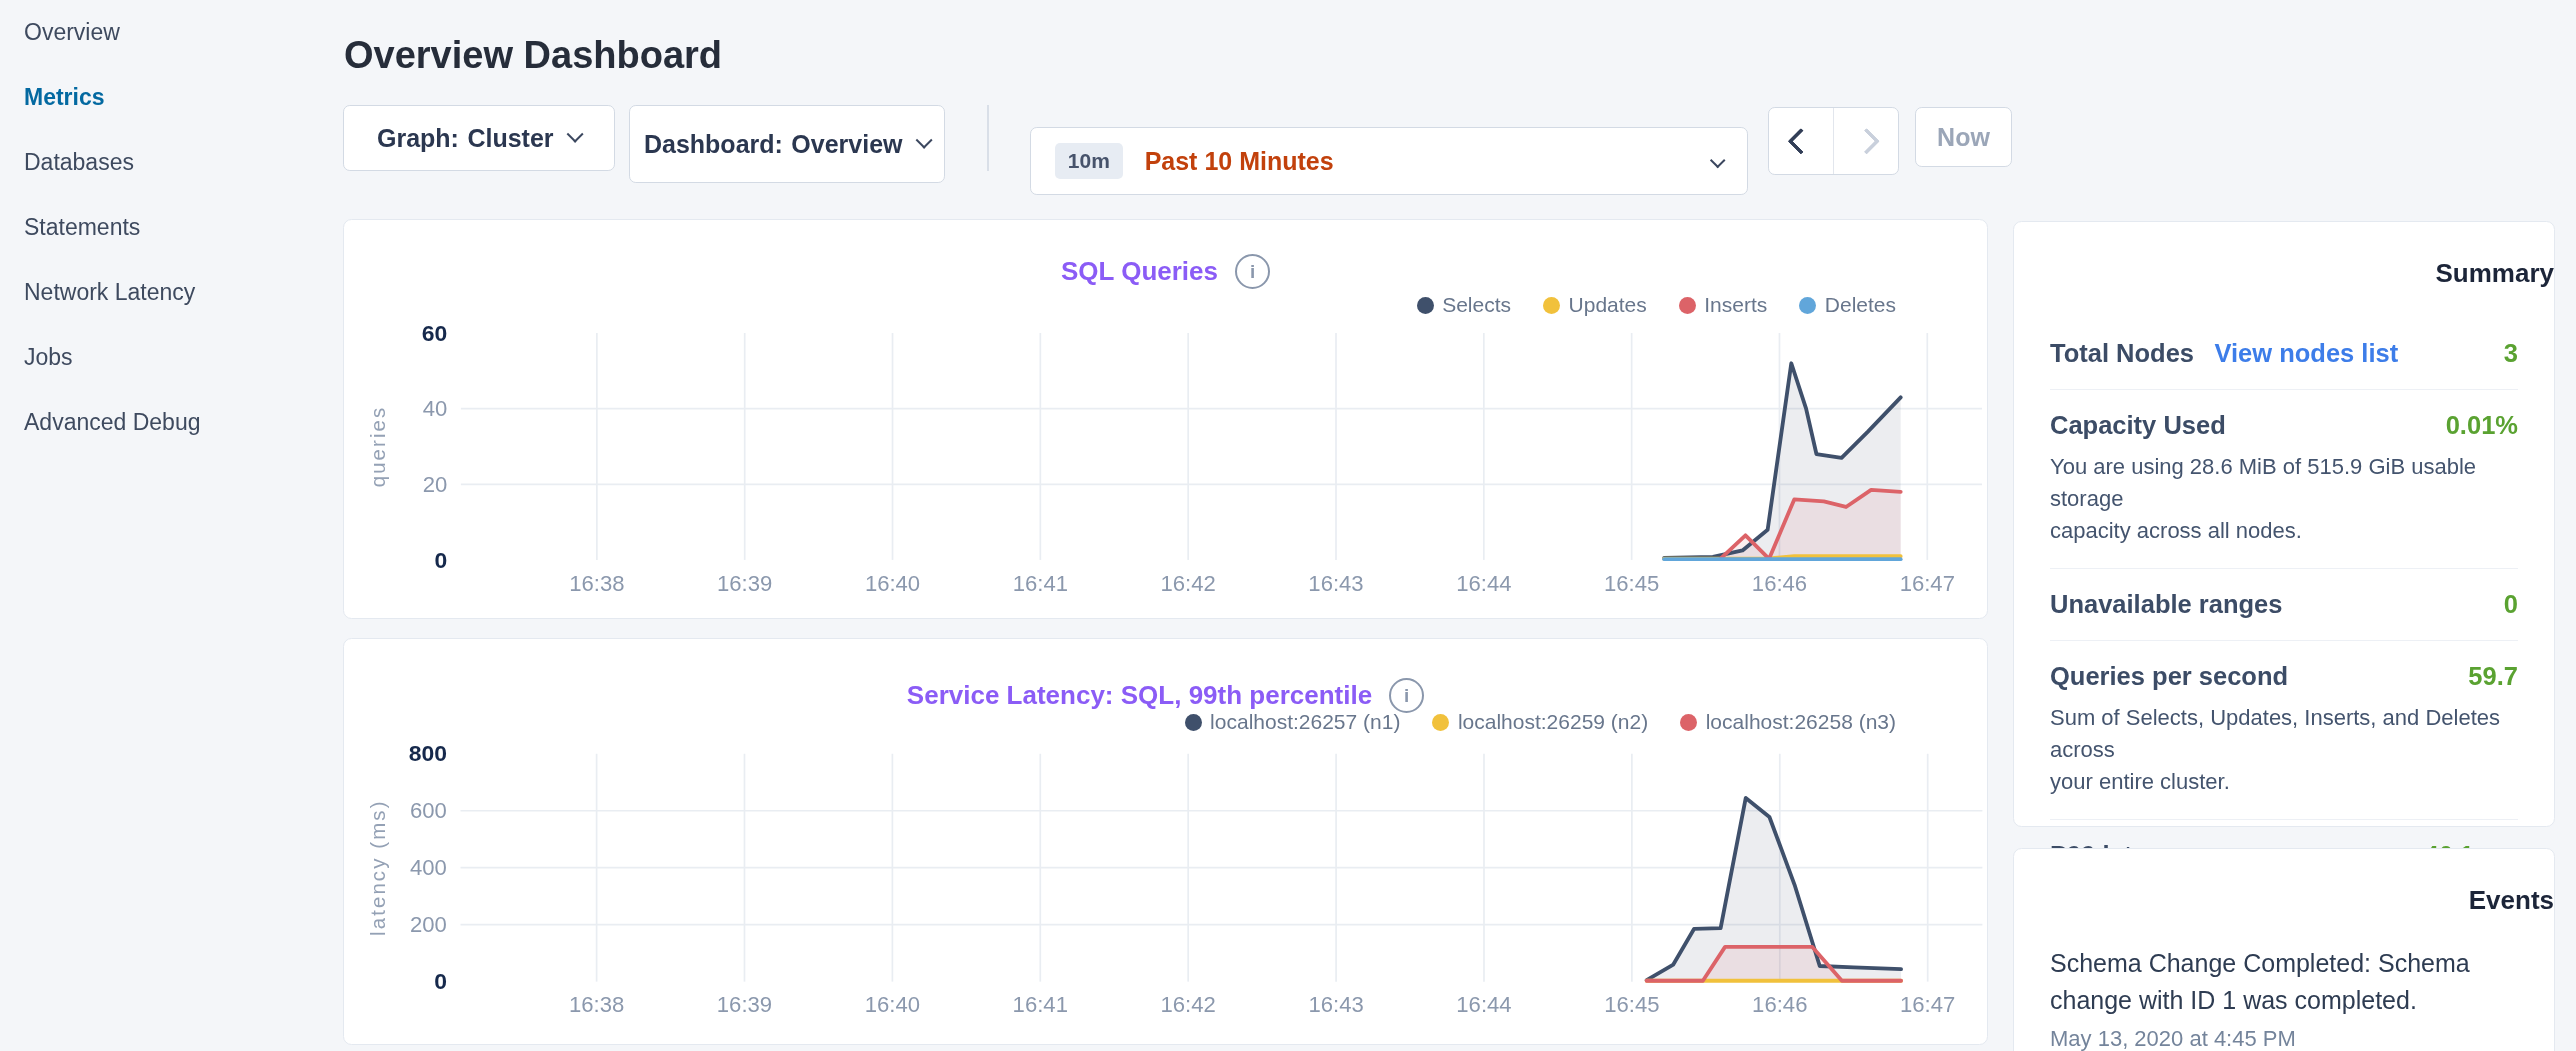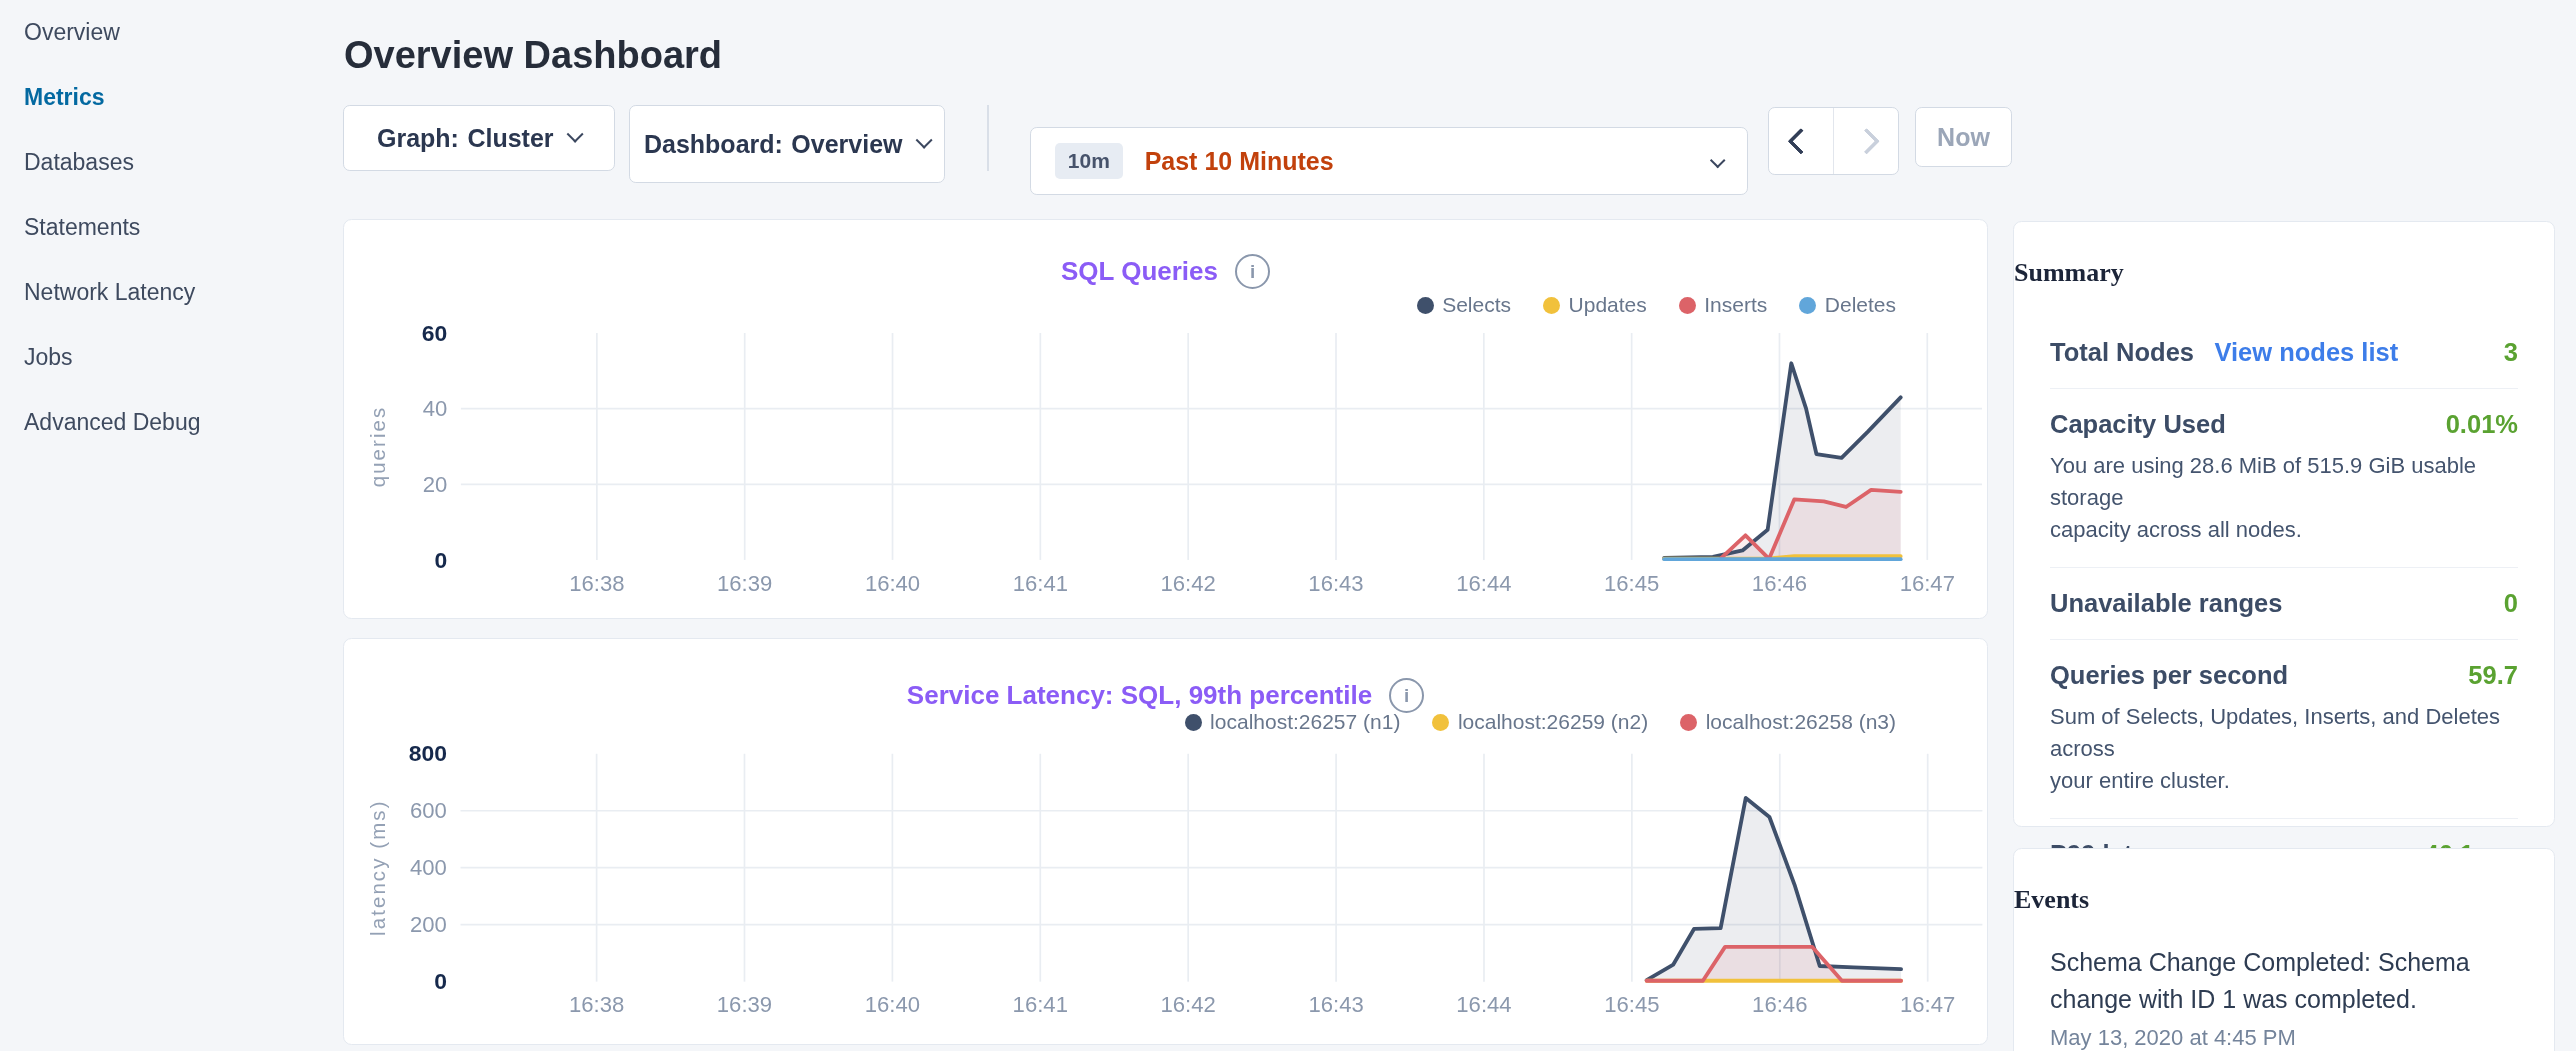--- a/index.html
+++ b/index.html
@@ -58,21 +58,21 @@
   }
   .legend{position:absolute;right:91px;display:flex;gap:32px;align-items:center;}
   .chart-card-1 .legend{top:73px;}
   .chart-card-2 .legend{top:71px;}
   .legend-item{display:flex;align-items:center;gap:8.5px;font-size:21px;color:#68768c;}
   .legend-dot{width:17px;height:17px;border-radius:50%;}
   .plot{position:absolute;left:0;top:0;right:0;bottom:0;}
   .plot svg{position:absolute;left:0;top:0;}
   svg text{font-family:"Liberation Sans",sans-serif;}
   
-  .panel-title{text-align:left;margin-top:36px;font-size:26px;font-weight:700;color:#1c2539;font-family:Liberation Serif, serif;}
+  .panel-title{text-align:right;margin-top:36px;font-size:26px;font-weight:700;color:#1c2539;}
   .summary-rows{margin:29px 36px 0 36px;}
   .summary-row{padding:21px 0;border-bottom:1.7px solid #edf0f5;}
   .summary-row:last-child{border-bottom:none;}
   .srow-top{display:flex;align-items:baseline;text-align:right;}
   .srow-label{font-size:25.5px;font-weight:700;color:#3c4c66;}
   .srow-link{margin-left:20.4px;font-size:25.5px;font-weight:700;color:#3d7de9;cursor:pointer;}
   .srow-value{margin-left:auto;font-size:25.5px;font-weight:700;color:#5aa231;white-space:nowrap;}
   .srow-desc{margin-top:11px;font-size:22px;line-height:32px;color:#44546e;white-space:pre-line;}
   
   .events-body{margin:29px 36px 0 36px;}

